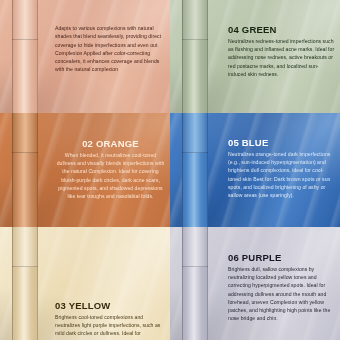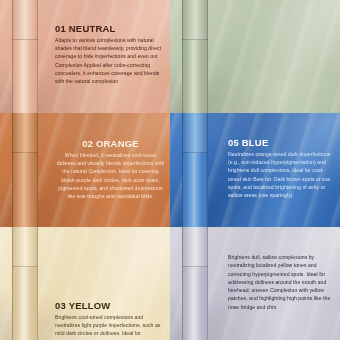--- a/index.html
+++ b/index.html
@@ -78,32 +78,35 @@
     <div class="panel p-neutral">
       <div class="bgbase" style="background: linear-gradient(118deg, rgb(232, 183, 159) 0%, rgb(221, 164, 140) 42%, rgb(232, 183, 159) 70%, rgb(221, 164, 140) 100%);"></div>
       <div class="sheen" style="background: repeating-linear-gradient(107deg, rgba(255, 255, 255, 0) 0px, rgba(255, 255, 255, 0) 16px, rgba(255, 255, 255, 0.14) 19px, rgba(255, 255, 255, 0) 26px), radial-gradient(120% 70% at 85% 20%, rgba(255, 255, 255, 0.22), rgba(255, 255, 255, 0) 60%), radial-gradient(90% 60% at 10% 90%, rgba(0, 0, 0, 0.13), rgba(0, 0, 0, 0) 65%);"></div>
       <div class="tube">
         <div class="body" style="background: linear-gradient(90deg, rgb(216, 161, 137) 0%, rgb(227, 180, 156) 18%, rgb(246, 221, 205) 46%, rgb(227, 180, 156) 74%, rgb(216, 161, 137) 100%);"></div>
         <div class="cap" style="background: linear-gradient(90deg, rgb(216, 161, 137) 0%, rgb(246, 221, 205) 50%, rgb(216, 161, 137) 100%);"></div>
         <div class="edgeL"></div>
         <div class="edgeR"></div>
       </div>
       <div class="txt">
-        <p class="title" style="color: rgb(61, 28, 18);">01 NEUTRAL</p>
         <p class="desc" style="color: rgb(74, 35, 24);">Adapts to various complexions with natural shades that blend seamlessly, providing direct coverage to hide imperfections and even out Complexion Applied after color-correcting concealers, it enhances coverage and blends with the natural complexion</p>
       </div>
     </div>
     <div class="panel p-green">
       <div class="bgbase" style="background: linear-gradient(118deg, rgb(199, 209, 187) 0%, rgb(179, 192, 165) 42%, rgb(199, 209, 187) 70%, rgb(179, 192, 165) 100%);"></div>
       <div class="sheen" style="background: repeating-linear-gradient(107deg, rgba(255, 255, 255, 0) 0px, rgba(255, 255, 255, 0) 16px, rgba(255, 255, 255, 0.14) 19px, rgba(255, 255, 255, 0) 26px), radial-gradient(120% 70% at 85% 20%, rgba(255, 255, 255, 0.22), rgba(255, 255, 255, 0) 60%), radial-gradient(90% 60% at 10% 90%, rgba(0, 0, 0, 0.13), rgba(0, 0, 0, 0) 65%);"></div>
       <div class="tube">
         <div class="body" style="background: linear-gradient(90deg, rgb(157, 170, 144) 0%, rgb(170, 183, 156) 18%, rgb(214, 221, 203) 46%, rgb(170, 183, 156) 74%, rgb(157, 170, 144) 100%);"></div>
         <div class="cap" style="background: linear-gradient(90deg, rgb(157, 170, 144) 0%, rgb(214, 221, 203) 50%, rgb(157, 170, 144) 100%);"></div>
         <div class="edgeL"></div>
         <div class="edgeR"></div>
+      </div>
+      <div class="txt">
+        <p class="title" style="color: rgb(21, 36, 15);">04 GREEN</p>
+        <p class="desc" style="color: rgb(32, 48, 28);">Neutralizes redness-toned imperfections such as flushing and inflamed acne marks. Ideal for addressing nose redness, active breakouts or red postacne marks, and localized sun-induced skin redness.</p>
       </div>
     </div>
     <div class="panel p-orange">
       <div class="bgbase" style="background: linear-gradient(118deg, rgb(207, 127, 75) 0%, rgb(192, 112, 63) 42%, rgb(207, 127, 75) 70%, rgb(192, 112, 63) 100%);"></div>
       <div class="sheen" style="background: repeating-linear-gradient(107deg, rgba(255, 255, 255, 0) 0px, rgba(255, 255, 255, 0) 16px, rgba(255, 255, 255, 0.14) 19px, rgba(255, 255, 255, 0) 26px), radial-gradient(120% 70% at 85% 20%, rgba(255, 255, 255, 0.22), rgba(255, 255, 255, 0) 60%), radial-gradient(90% 60% at 10% 90%, rgba(0, 0, 0, 0.13), rgba(0, 0, 0, 0) 65%);"></div>
       <div class="tube">
         <div class="body" style="background: linear-gradient(90deg, rgb(179, 113, 63) 0%, rgb(201, 138, 95) 18%, rgb(232, 184, 146) 46%, rgb(201, 138, 95) 74%, rgb(179, 113, 63) 100%);"></div>
         <div class="cap" style="background: linear-gradient(90deg, rgb(179, 113, 63) 0%, rgb(232, 184, 146) 50%, rgb(179, 113, 63) 100%);"></div>
         <div class="edgeL"></div>
         <div class="edgeR"></div>
@@ -144,16 +147,17 @@
     <div class="panel p-purple">
       <div class="bgbase" style="background: linear-gradient(118deg, rgb(214, 213, 222) 0%, rgb(194, 193, 207) 42%, rgb(214, 213, 222) 70%, rgb(194, 193, 207) 100%);"></div>
       <div class="sheen" style="background: repeating-linear-gradient(107deg, rgba(255, 255, 255, 0) 0px, rgba(255, 255, 255, 0) 16px, rgba(255, 255, 255, 0.14) 19px, rgba(255, 255, 255, 0) 26px), radial-gradient(120% 70% at 85% 20%, rgba(255, 255, 255, 0.22), rgba(255, 255, 255, 0) 60%), radial-gradient(90% 60% at 10% 90%, rgba(0, 0, 0, 0.13), rgba(0, 0, 0, 0) 65%);"></div>
       <div class="tube">
         <div class="body" style="background: linear-gradient(90deg, rgb(174, 173, 190) 0%, rgb(188, 187, 202) 18%, rgb(231, 230, 238) 46%, rgb(188, 187, 202) 74%, rgb(174, 173, 190) 100%);"></div>
         <div class="cap" style="background: linear-gradient(90deg, rgb(174, 173, 190) 0%, rgb(231, 230, 238) 50%, rgb(174, 173, 190) 100%);"></div>
         <div class="edgeL"></div>
         <div class="edgeR"></div>
       </div>
       <div class="txt">
+        <p class="title" style="color: rgb(25, 23, 35);">06 PURPLE</p>
         <p class="desc" style="color: rgb(42, 39, 51);">Brightens dull, sallow complexions by neutralizing localized yellow tones and correcting hyperpigmented spots. Ideal for addressing dullness around the mouth and forehead, uneven Complexion with yellow patches, and highlighting high points like the nose bridge and chin.</p>
       </div>
     </div>
   </div>
 
 </body></html>

